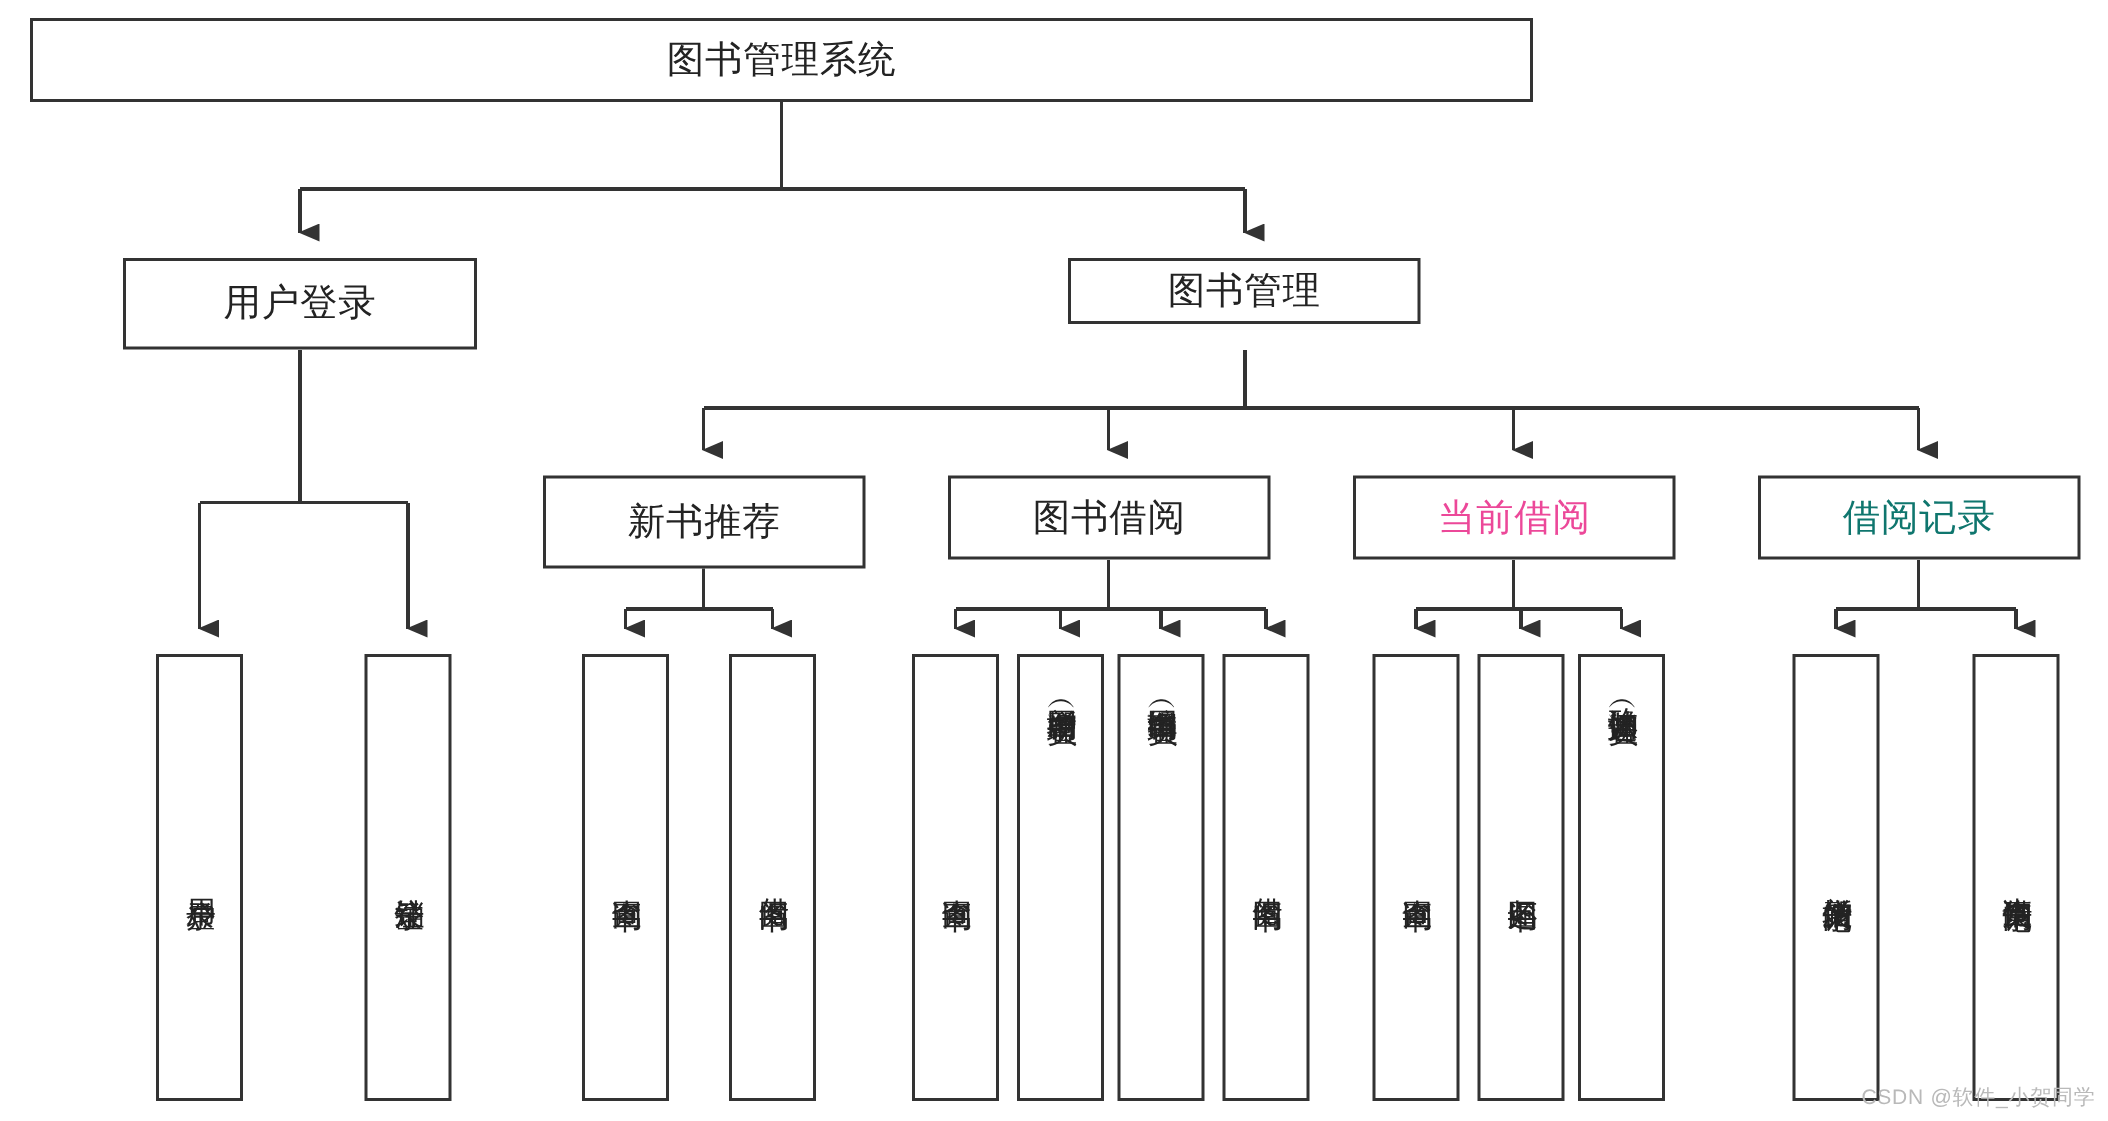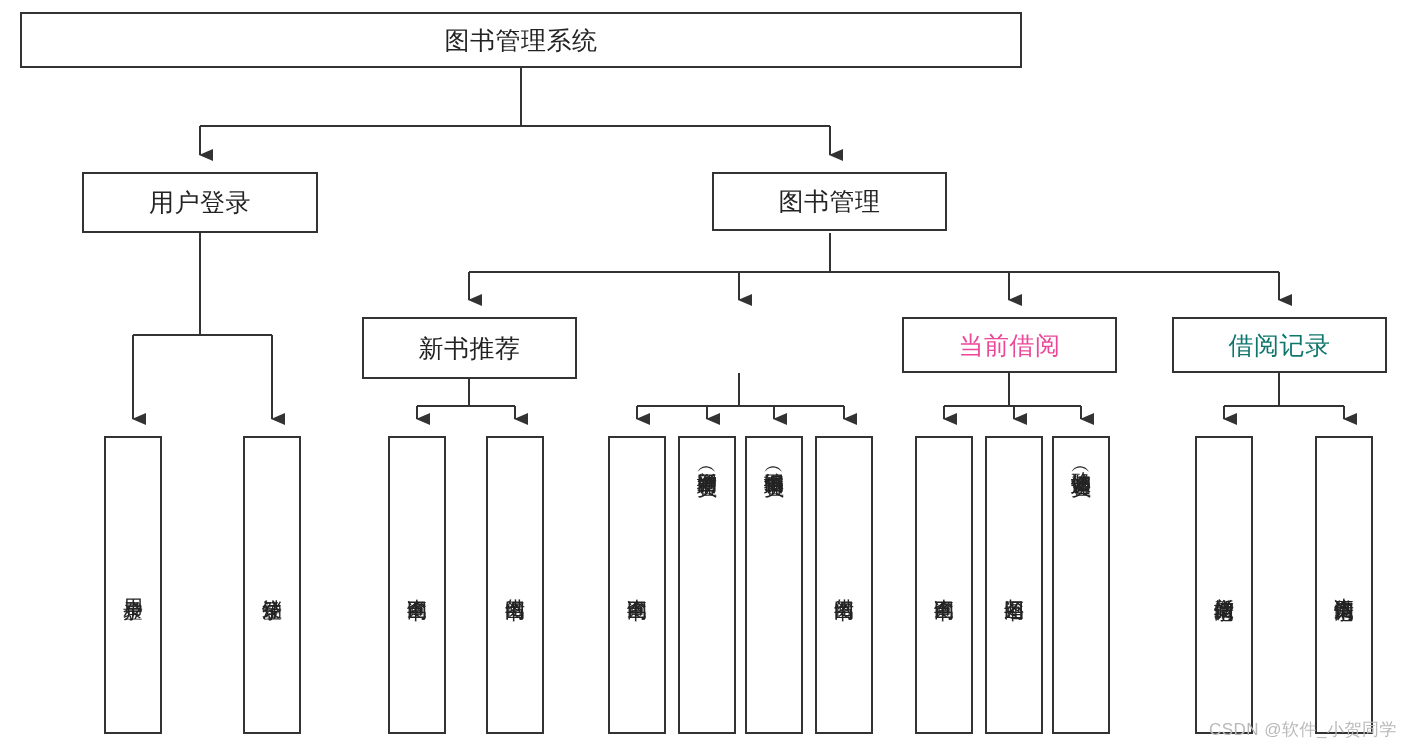--- a/index.html
+++ b/index.html
@@ -59,21 +59,21 @@
     left: 0;
     top: 0;
     width: 1405px;
     height: 747px;
     pointer-events: none;
   }
   .watermark {
     position: absolute;
     right: 8px;
     bottom: 6px;
-    font-size: 17px;
+    font-size: 14px;
     color: #b9b9b9;
     letter-spacing: 0.5px;
     white-space: nowrap;
     user-select: none;
   }
 </style>
 </head>
 <body>
 
 <div id="diagram-root">
@@ -129,26 +129,29 @@
     </g>
   </svg>
 
   <div class="node" id="n-root" style="left: 20px; top: 12px; width: 1002px; height: 56px; border-color: rgb(51, 51, 51);">
     <span class="node-label" style="color: rgb(35, 35, 35);">图书管理系统</span>
   </div>
 
   <div class="node" id="n-l1-0" style="left: 82px; top: 172px; width: 236px; height: 61px; border-color: rgb(51, 51, 51);">
     <span class="node-label" style="color: rgb(35, 35, 35);">用户登录</span>
   </div>
-  <div class="node" id="n-l1-1" style="left: 712px; top: 172px; width: 235px; height: 59px; border-color: rgb(51, 51, 51);">
+  <div class="node" id="n-l1-1" style="left: 712px; top: 172px; width: 235px; height: 44px; border-color: rgb(51, 51, 51);">
     <span class="node-label" style="color: rgb(35, 35, 35);">图书管理</span>
   </div>
 
   <div class="node" id="n-l2-0" style="left: 362px; top: 317px; width: 215px; height: 62px; border-color: rgb(51, 51, 51);">
     <span class="node-label" style="color: rgb(35, 35, 35);">新书推荐</span>
+  </div>
+  <div class="node" id="n-l2-1" style="left: 632px; top: 317px; width: 215px; height: 56px; border-color: rgb(51, 51, 51);">
+    <span class="node-label" style="color: rgb(35, 35, 35);">图书借阅</span>
   </div>
   <div class="node" id="n-l2-2" style="left: 902px; top: 317px; width: 215px; height: 56px; border-color: rgb(51, 51, 51);">
     <span class="node-label" style="color: #ec4899; text-align: center;">当前借阅</span>
   </div>
   <div class="node" id="n-l2-3" style="left: 1172px; top: 317px; width: 215px; height: 56px; border-color: rgb(51, 51, 51);">
     <span class="node-label" style="color: #0f766e;">借阅记录</span>
   </div>
 
   <div class="node vertical center-v" id="n-leaf-0" style="left: 104px; top: 436px; width: 58px; height: 298px; border-color: rgb(51, 51, 51);">
     <span class="node-label" style="color: rgb(35, 35, 35);">用户登录</span>

